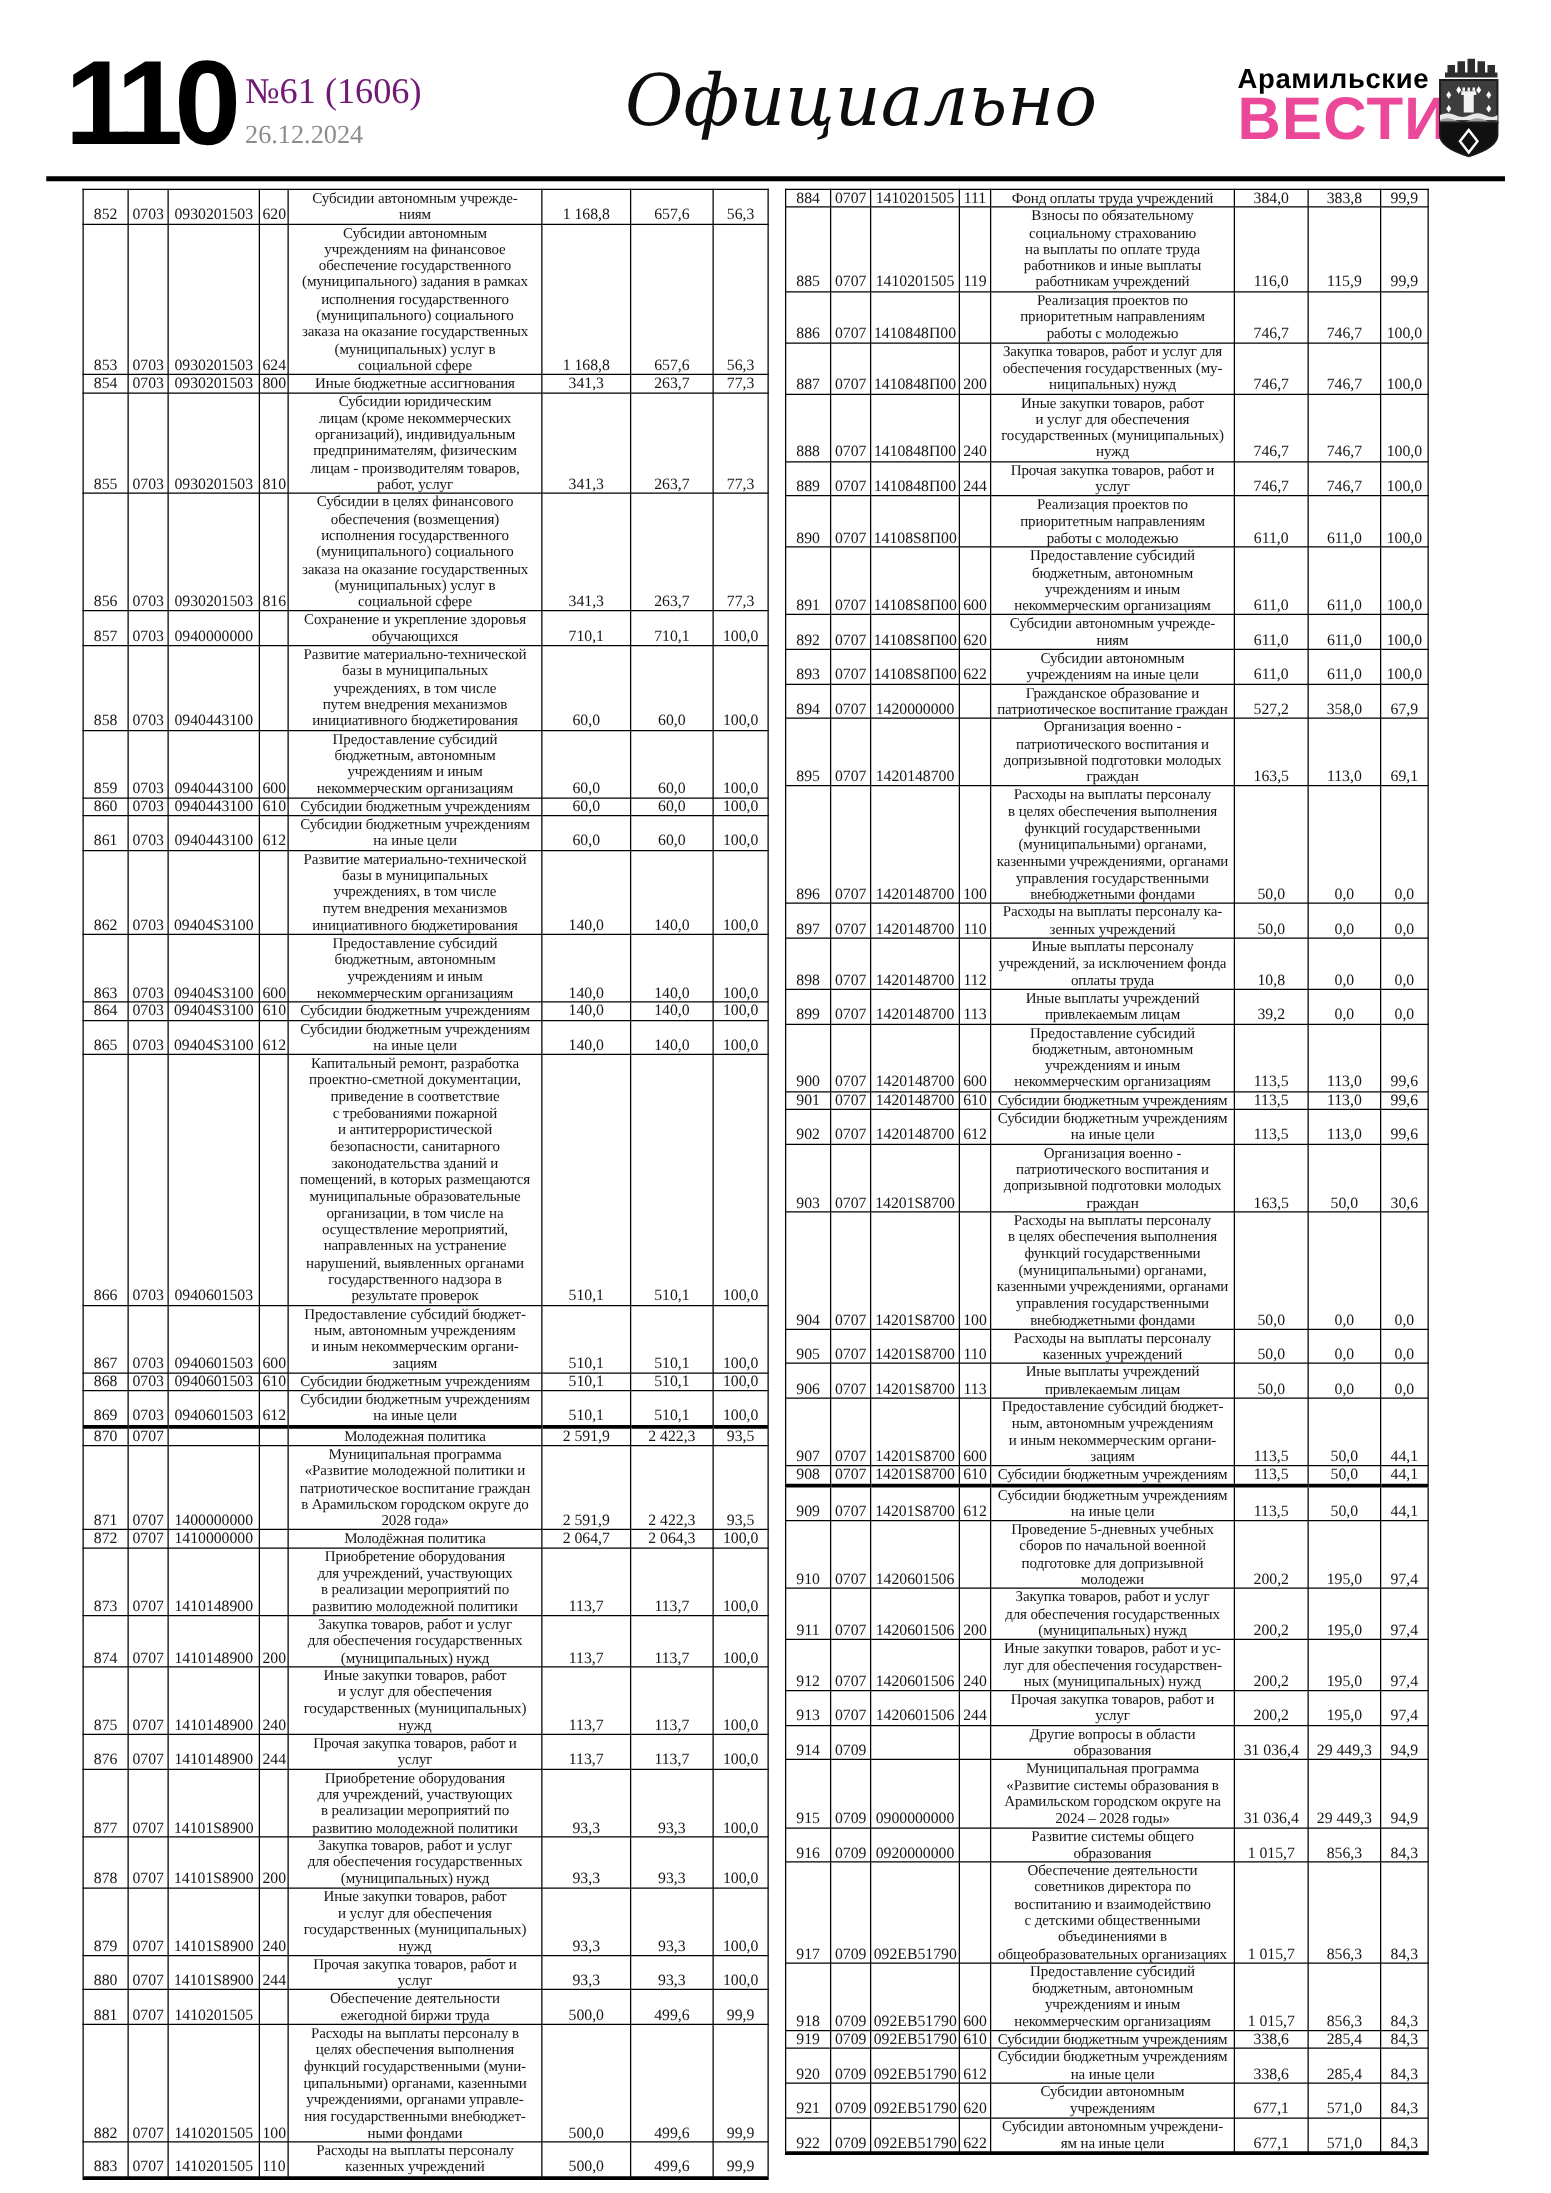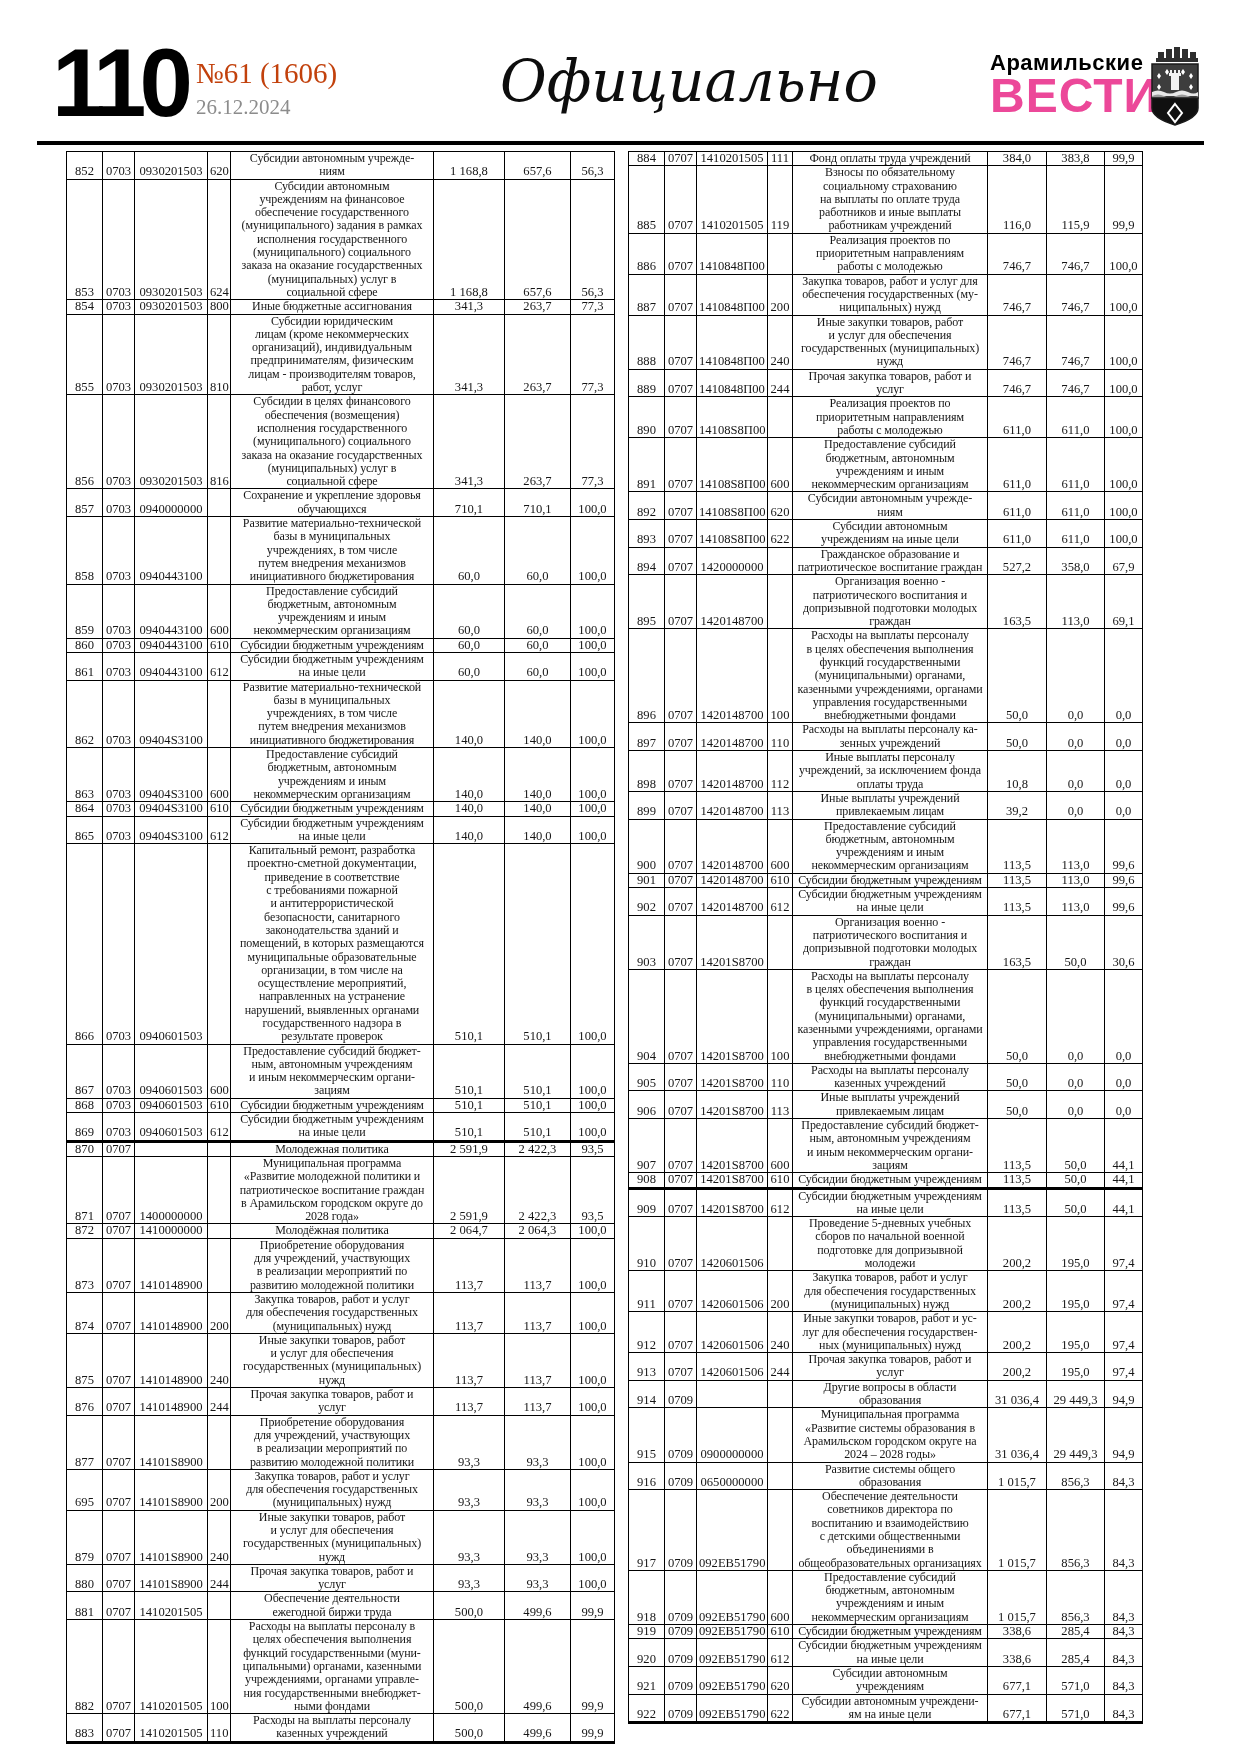--- a/index.html
+++ b/index.html
@@ -6,21 +6,21 @@
   body{
     width:1241px;height:1754px;position:relative;background:#ffffff;
     font-family:"Liberation Serif",serif;color:#111;overflow:hidden;
   }
   
   .page-num{
     position:absolute;left:52px;top:40px;
     font-family:"Liberation Sans",sans-serif;font-weight:bold;
     font-size:96px;line-height:86px;letter-spacing:-7px;color:#000;
   }
-  .issue-no{position:absolute;left:196px;top:58px;font-size:29px;line-height:30px;color:#c2410c;}
+  .issue-no{position:absolute;left:196px;top:58px;font-size:29px;line-height:30px;color:#701a75;}
   .issue-date{position:absolute;left:196px;top:92px;font-size:21px;line-height:30px;color:#8c8c8c;}
   .section-title{
     position:absolute;left:500px;top:50px;width:320px;text-align:center;
     font-family:"DejaVu Serif",serif;font-style:italic;font-size:57px;line-height:62px;color:#0d0d0d;
   }
   .brand{position:absolute;left:990px;top:52px;width:150px;text-align:left;}
   .brand-top{font-family:"Liberation Sans",sans-serif;font-weight:bold;font-size:22px;line-height:22px;color:#000;letter-spacing:.5px;}
   .brand-bottom{font-family:"Liberation Sans",sans-serif;font-weight:bold;font-size:48px;line-height:44px;color:#ec4899;letter-spacing:1px;}
   .emblem{position:absolute;left:1146px;top:46px;width:58px;height:80px;}
   .head-rule{position:absolute;left:37px;top:141px;width:1167px;height:4px;background:#000;}
@@ -431,21 +431,21 @@
         <td class="c3"></td>
         <td class="c4">Приобретение оборудования
 для учреждений, участвующих
 в реализации мероприятий по
 развитию молодежной политики</td>
         <td class="c5">93,3</td>
         <td class="c6">93,3</td>
         <td class="c7">100,0</td>
       </tr>
       <tr>
-        <td class="c0">695</td>
+        <td class="c0">878</td>
         <td class="c1">0707</td>
         <td class="c2">14101S8900</td>
         <td class="c3">200</td>
         <td class="c4">Закупка товаров, работ и услуг
 для обеспечения государственных
 (муниципальных) нужд</td>
         <td class="c5">93,3</td>
         <td class="c6">93,3</td>
         <td class="c7">100,0</td>
       </tr>
@@ -906,21 +906,21 @@
 «Развитие системы образования в
 Арамильском городском округе на
 2024 – 2028 годы»</td>
         <td class="c5">31 036,4</td>
         <td class="c6">29 449,3</td>
         <td class="c7">94,9</td>
       </tr>
       <tr>
         <td class="c0">916</td>
         <td class="c1">0709</td>
-        <td class="c2">0650000000</td>
+        <td class="c2">0920000000</td>
         <td class="c3"></td>
         <td class="c4">Развитие системы общего
 образования</td>
         <td class="c5">1 015,7</td>
         <td class="c6">856,3</td>
         <td class="c7">84,3</td>
       </tr>
       <tr>
         <td class="c0">917</td>
         <td class="c1">0709</td>

